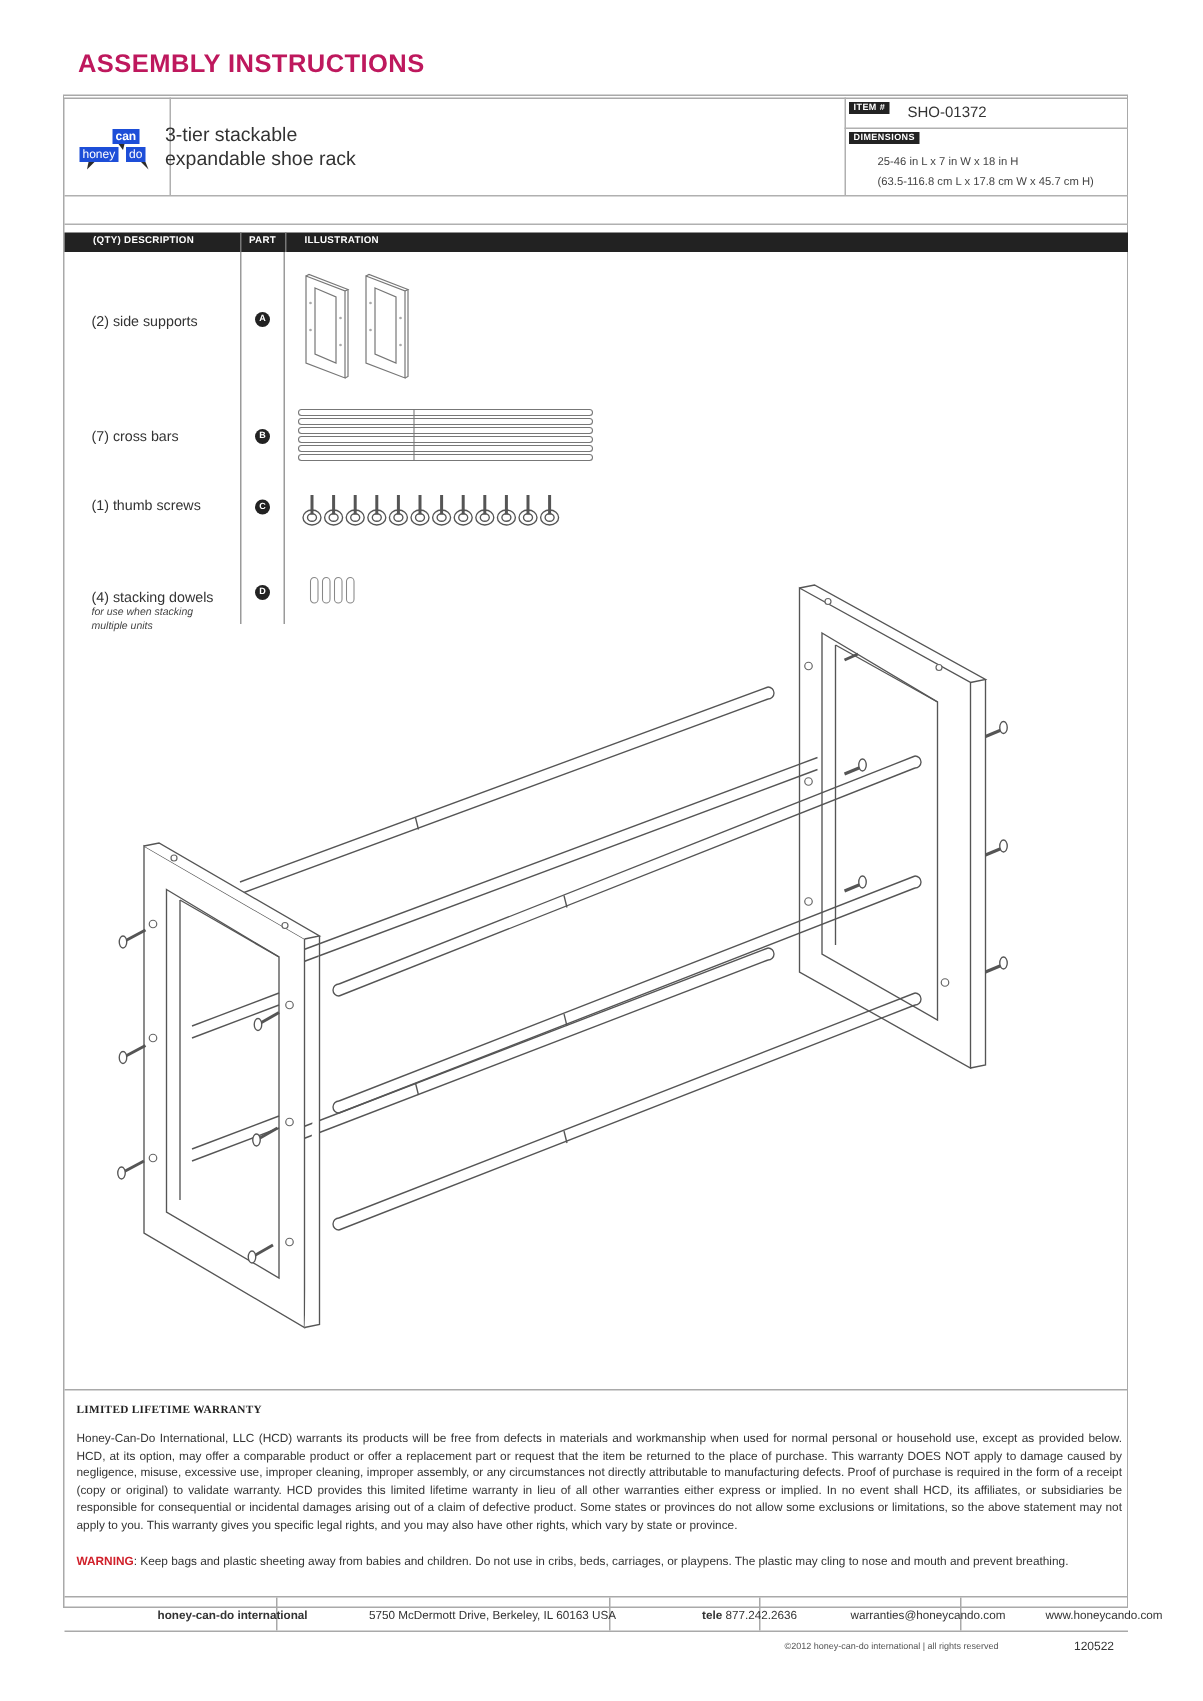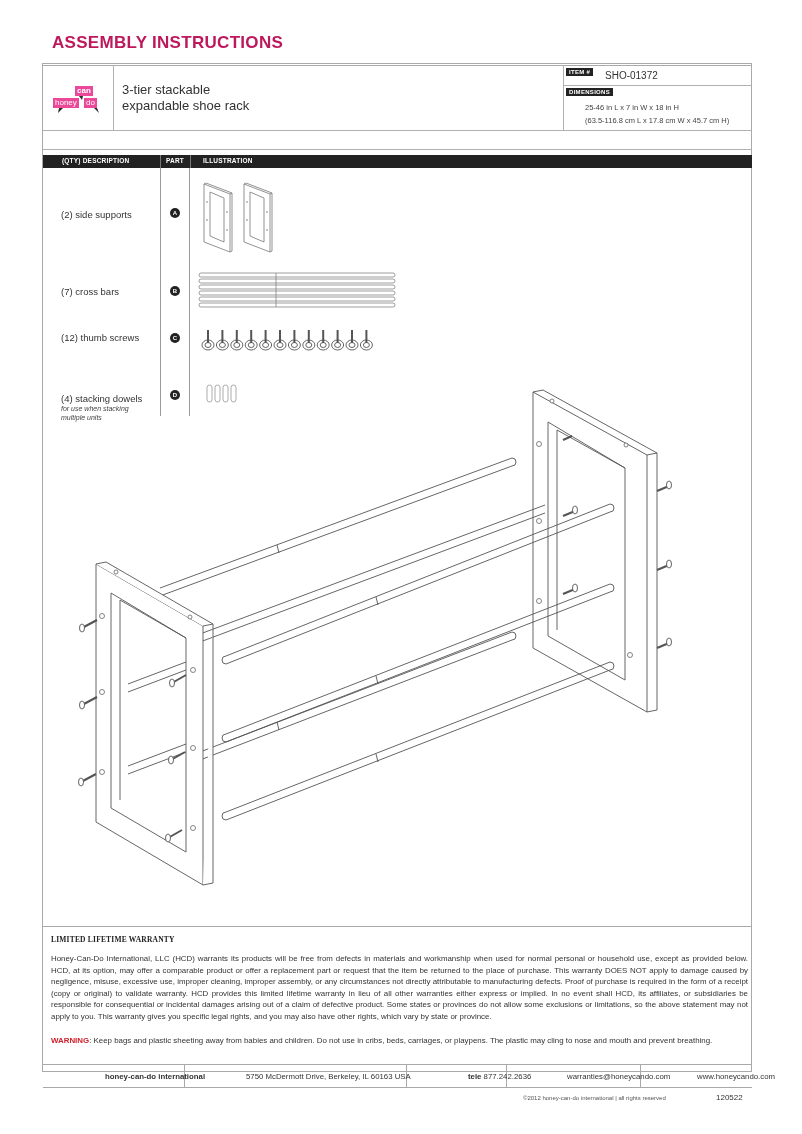--- a/index.html
+++ b/index.html
@@ -13,22 +13,22 @@
            border: 1px solid #a9a9a9; border-top: 3px double #a9a9a9; box-sizing: border-box; }
 
   
   #hdr-bottom { left: 43px; top: 130px; width: 709px; height: 0; border-top: 1px solid #b0b0b0; }
   #hdr-bottom2 { left: 43px; top: 149px; width: 709px; height: 0; border-top: 1px solid #b0b0b0; }
   #logo-sep { left: 113px; top: 65px; width: 0; height: 65px; border-left: 1px solid #b0b0b0; }
   #info-sep { left: 563px; top: 65px; width: 0; height: 65px; border-left: 1px solid #b0b0b0; }
   #item-row-line { left: 563px; top: 85px; width: 189px; border-top: 1px solid #b0b0b0; }
 
   #logo { left: 53px; top: 86px; width: 50px; height: 32px; }
-  .logo-box { position: absolute; background: #ec4899; color: #fff; font-size: 8px; line-height: 10px; padding: 0 2px; }
-  #product-name { left: 122px; top: 82px; font-size: 13px; line-height: 16px; color: #333; }
+  .logo-box { position: absolute; background: #1d4ed8; color: #fff; font-size: 8px; line-height: 10px; padding: 0 2px; }
+  #product-name { left: 110px; top: 82px; font-size: 13px; line-height: 16px; color: #333; }
 
   .tag { position: absolute; background: #222; color: #fff; font-size: 6px; font-weight: bold; padding: 1px 3px; letter-spacing: 0.3px; }
   #item-tag { left: 566px; top: 68px; }
   #item-no { left: 605px; top: 70px; font-size: 10px; color: #333; }
   #dim-tag { left: 566px; top: 88px; }
   #dim1 { left: 585px; top: 103px; font-size: 7.5px; color: #444; }
   #dim2 { left: 585px; top: 116px; font-size: 7.5px; color: #444; }
 
   
   #th-bar { left: 43px; top: 155px; width: 709px; height: 13px; background: #222; }
@@ -112,21 +112,21 @@
 <span id="th-ill" class="th">ILLUSTRATION</span>
 <div id="col-sep1" class="abs"></div>
 <div id="col-sep2" class="abs"></div>
 
 <span class="part-desc" style="top:209px;">(2) side supports</span>
 <span class="part-badge" style="top:208px;">A</span>
 
 <span class="part-desc" style="top:286px;">(7) cross bars</span>
 <span class="part-badge" style="top:286px;">B</span>
 
-<span class="part-desc" style="top:332px;">(12) thumb screws</span>
+<span class="part-desc" style="top:332px;">(1) thumb screws</span>
 <span class="part-badge" style="top:333px;">C</span>
 
 <span class="part-desc" style="top:393px;">(4) stacking dowels</span>
 <span class="part-badge" style="top:390px;">D</span>
 <span class="part-sub" style="top:404px;">for use when stacking</span>
 <span class="part-sub" style="top:413px;">multiple units</span>
 
 <svg width="80" height="70" style="left:200px;top:182px;">
   <g fill="none" stroke="#777" stroke-width="0.8">
     <path d="M4 2 L30 12 L30 70 L4 60 Z"></path>

